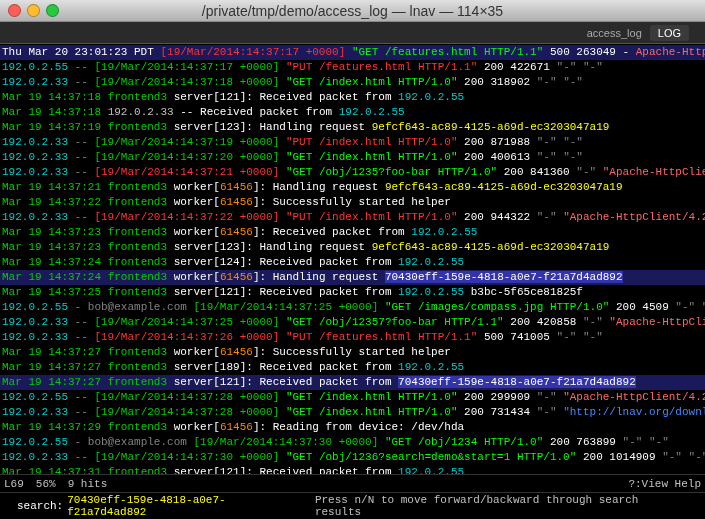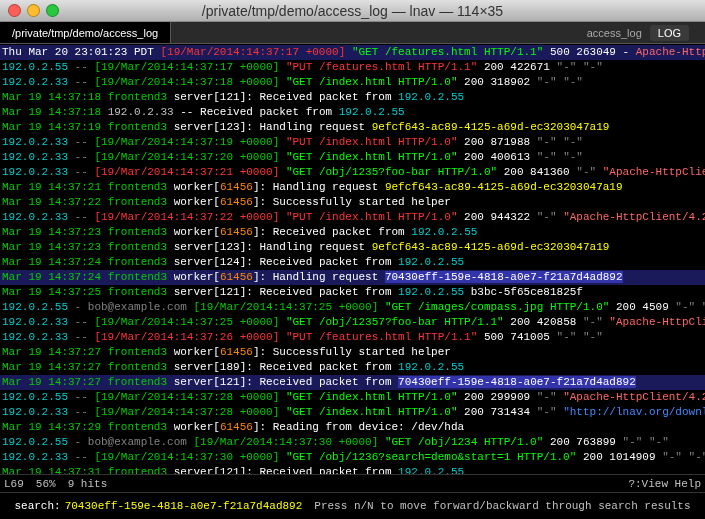--- a/index.html
+++ b/index.html
@@ -117,25 +117,24 @@
     }
     #status-left { display: flex; gap: 12px; }
     #status-right { margin-left: auto; }
 
     
     #search-bar {
       background: #000;
       height: 27px;
       display: flex;
       align-items: center;
-      padding: 0 4px;
+      padding: 0 17px;
       border-top: 1px solid #333;
       color: #fff;
       font-size: 11px;
-      justify-content: center;
     }
     #search-label { color: #fff; margin-right: 4px; }
     #search-term { color: #ffff00; margin-right: 12px; }
     #search-hint { color: #c0c0c0; }
 
     
     .c-white { color: #ffffff; }
     .c-gray { color: #808080; }
     .c-yellow { color: #ffff00; }
     .c-ip { color: #00cccc; }
@@ -155,21 +154,20 @@
 <div id="title-bar">
   <div id="window-controls">
     <span class="wc-btn wc-close"></span>
     <span class="wc-btn wc-min"></span>
     <span class="wc-btn wc-max"></span>
   </div>
   <span id="title-text">/private/tmp/demo/access_log — lnav — 114×35</span>
 </div>
 
 <div id="tab-bar">
-  <div class="tab active">/private/tmp/demo/access_log</div>
   <div id="tab-right">
     <span>access_log</span>
     <span class="tab-log">LOG</span>
   </div>
 </div>
 
 <div id="log-area">
 
   <div class="log-line highlighted-line"><span class="c-white">Thu Mar 20 23:01:23 PDT </span><span class="c-ts-red">[19/Mar/2014:14:37:17 +0000]</span><span class="c-white"> </span><span class="c-get">"GET /features.html HTTP/1.1"</span><span class="c-white"> 500 263049 </span><span class="c-white">-</span><span class="c-white"> </span><span class="c-apache">Apache-HttpClient/4.2.3</span></div>
 

